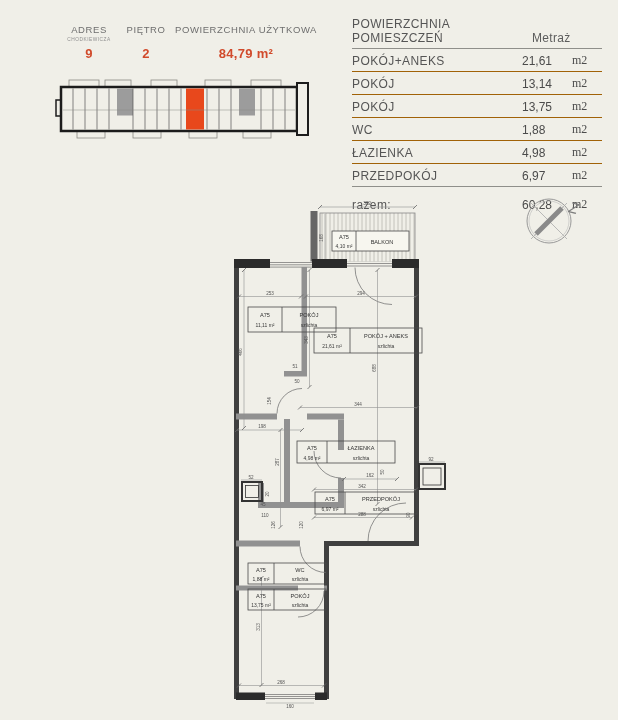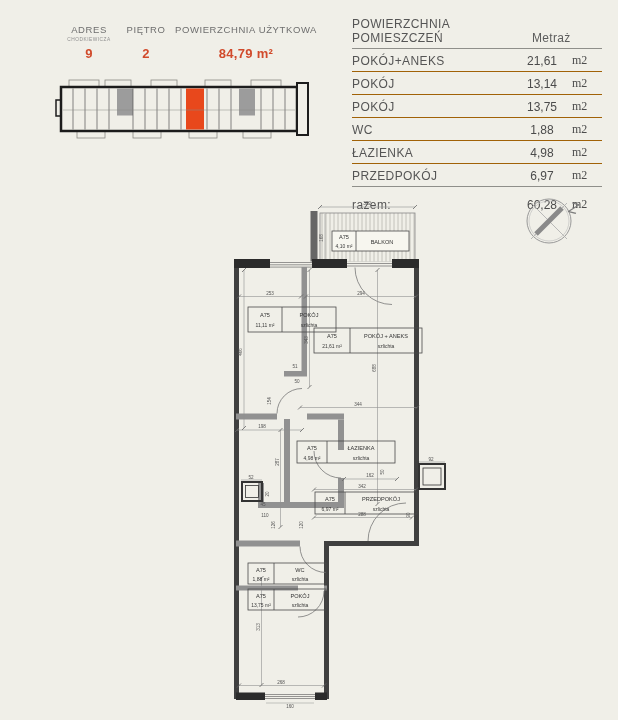--- a/index.html
+++ b/index.html
@@ -13,21 +13,21 @@
   .hdr{position:absolute;left:57px;top:24px;display:flex;}
   .hcol{display:flex;flex-direction:column;align-items:center;}
   .hcol.adres{width:64px;} .hcol.pietro{width:50px;justify-content:space-between;} .hcol.numer{width:56px;} .hcol.pow{width:150px;justify-content:center;}
   .hlabel{font-size:9.5px;letter-spacing:.6px;color:#6e6e6e;height:13px;}
   .hsub{font-size:4.8px;letter-spacing:.5px;color:#8f8f8f;height:9px;}
   .hval{font-size:13px;font-weight:bold;color:#d14a2b;letter-spacing:.3px;}
   
   .tbl{position:absolute;left:352px;top:26px;width:250px;font-size:12px;}
   .trow{display:flex;align-items:flex-end;height:19px;padding-bottom:3px;border-bottom:1px solid #a16207;}
   .trow .nm{flex:1;letter-spacing:.4px;color:#555;}
-  .trow .vv{width:40px;text-align:center;color:#4b4b4b;}
+  .trow .vv{width:40px;text-align:left;color:#4b4b4b;}
   .trow .uu{width:30px;padding-left:10px;color:#4b4b4b;font-family:Liberation Serif, serif;}
   .trow.thead{color:#5c5c5c;border-bottom:1px solid #8f8f8a;}
   .trow.thead .m2col{width:70px;letter-spacing:.3px;margin-left:16px;}
   .trow.last{border-bottom:1px solid #8f8f8a;}
   .trow.total{border-bottom:none;margin-top:6px;}
   
   svg{position:absolute;}
   svg text{font-family:"Liberation Sans",sans-serif;fill:#4a4a4a;}
   .dim{font-size:4.6px;fill:#555;}
   .lbl{font-size:5.6px;fill:#333;}

